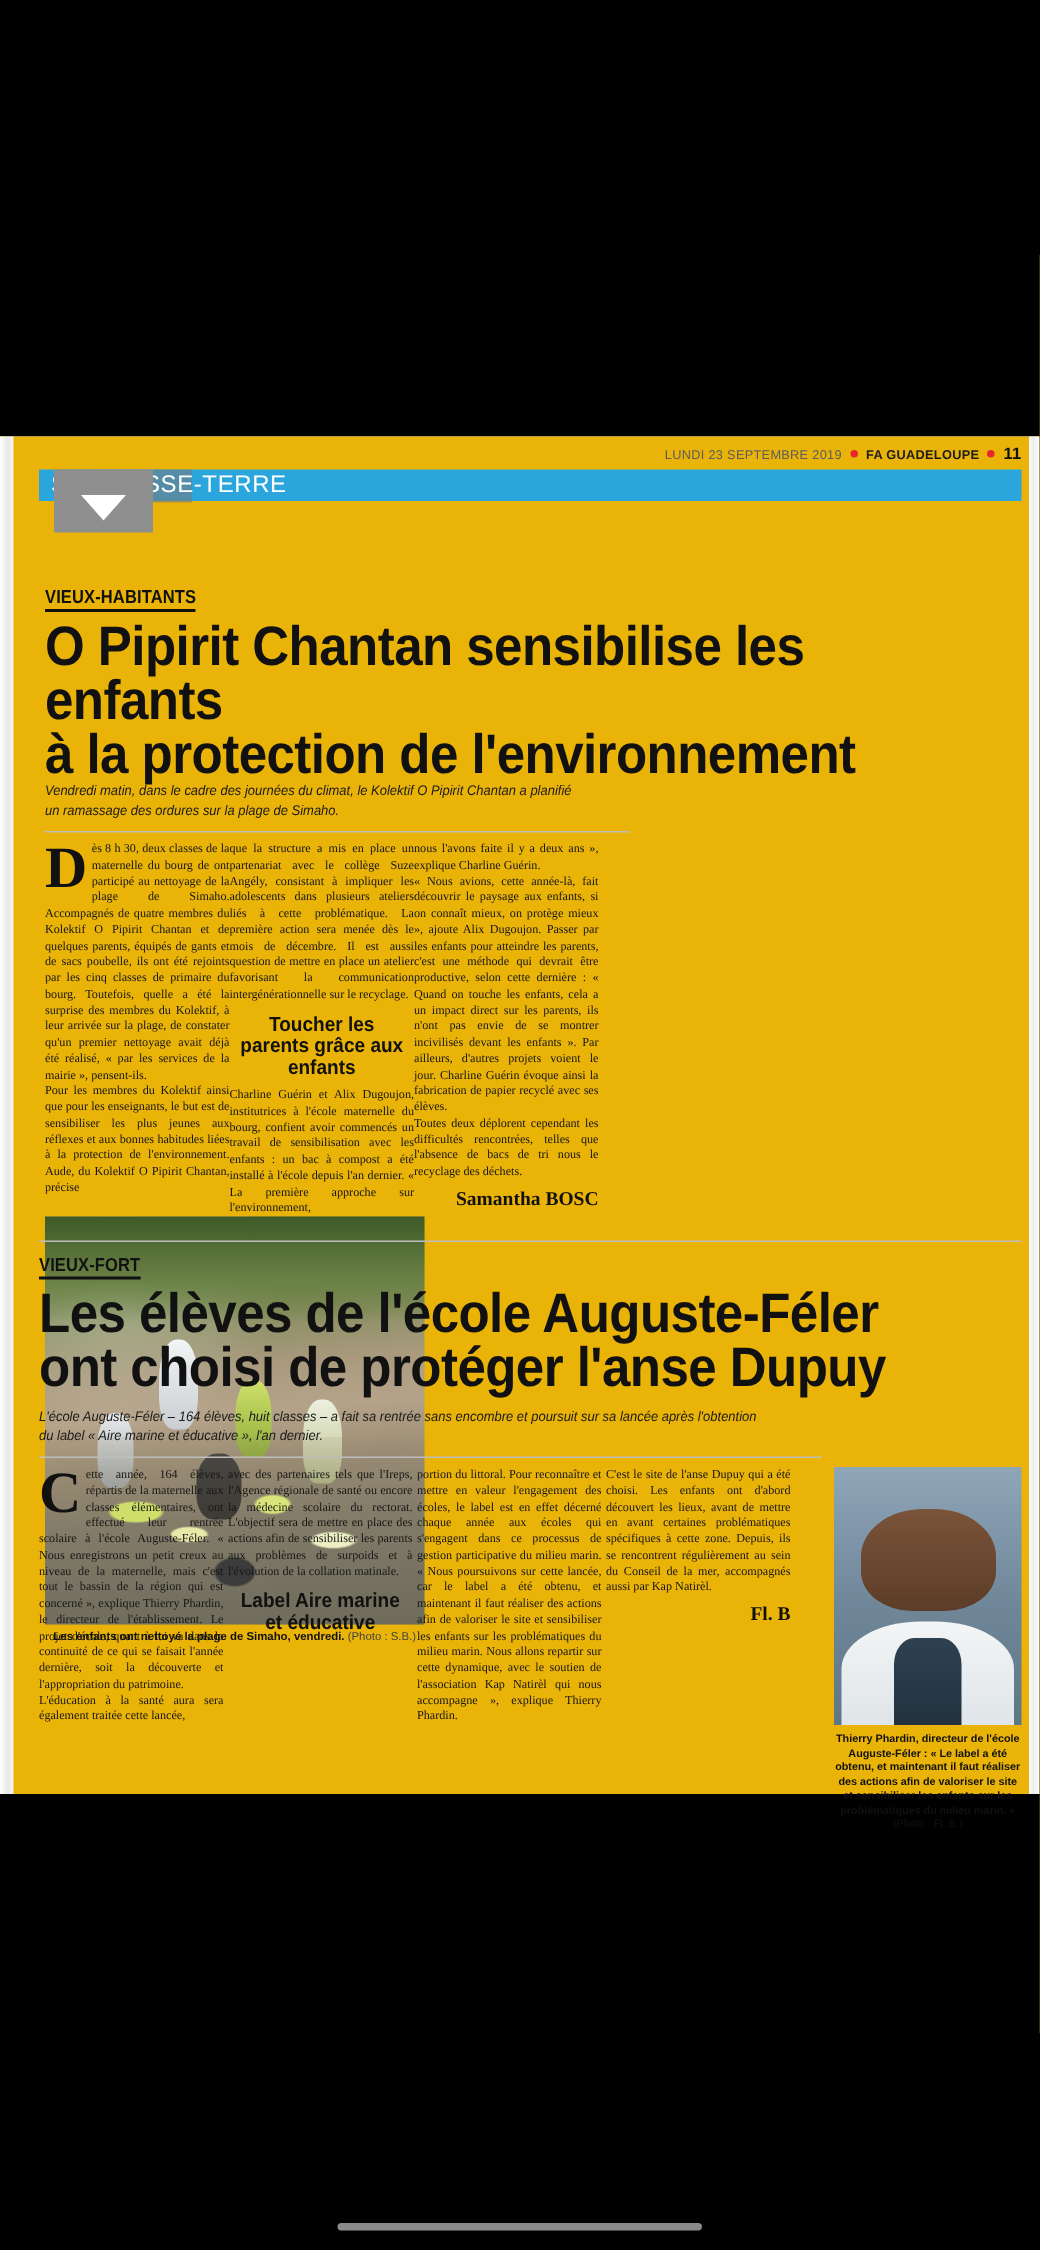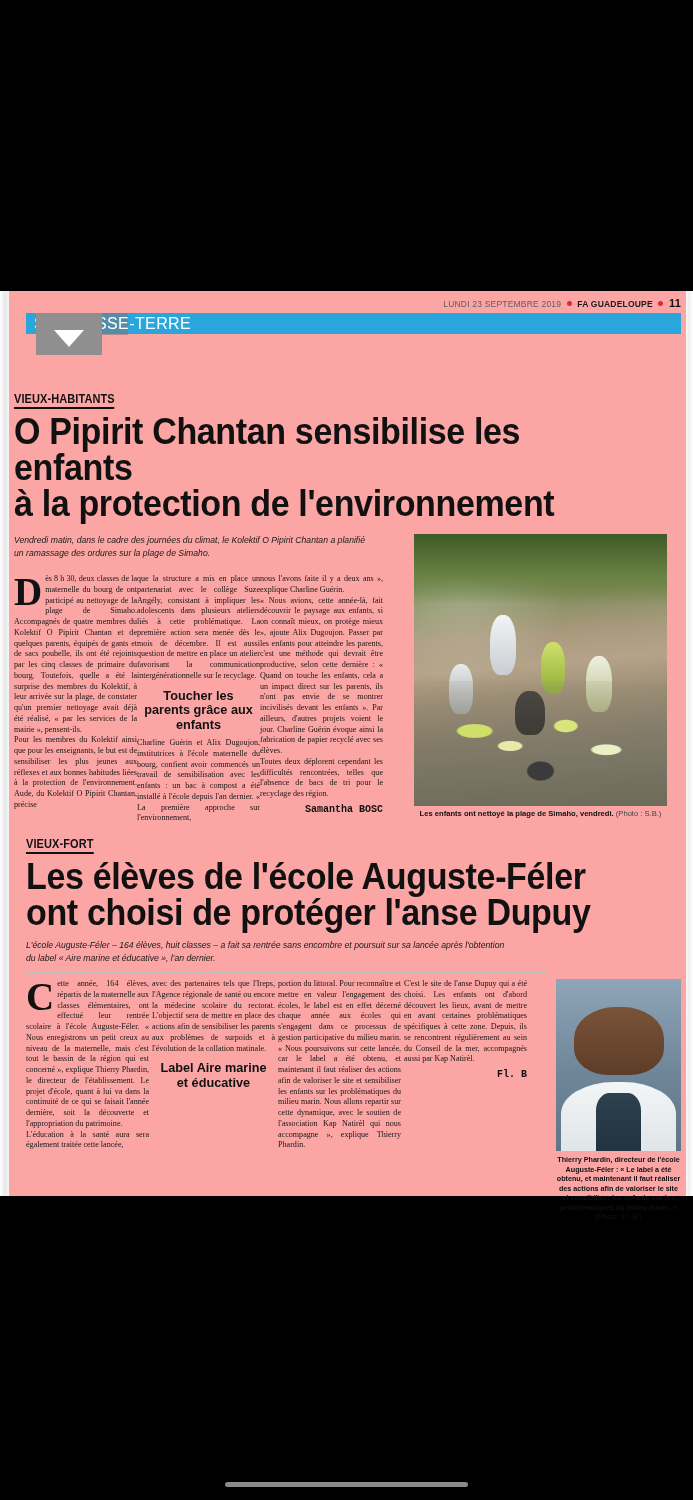--- a/index.html
+++ b/index.html
@@ -13,21 +13,21 @@
   .page-shell {
     position:absolute;
     left:0; top:291px;
     width:693px; height:905px;
     background:#ffffff;
   }
   .paper {
     position:relative;
     width:693px; height:905px;
     padding:0;
-    background:#fca5a5;
+    background:#eab308;
   }
   
   .scan-edge {
     position:absolute; left:0; top:0; width:9px; height:100%;
     background:linear-gradient(to right,#ffffff,#e8e8e8 55%,#f6f6f6);
   }
   .scan-edge-r {
     position:absolute; right:0; top:0; width:7px; height:100%;
     background:linear-gradient(to left,#ffffff,#ededed 60%,#fafafa);
   }
@@ -128,22 +128,22 @@
   .subhead {
     font-family:"Liberation Sans", sans-serif;
     font-weight:bold;
     font-size:13.5px; line-height:1.1;
     text-align:center;
     color:#111;
     margin:7px 0 5px;
     transform:scaleX(.94);
   }
   .byline {
-    font-family:Liberation Mono, monospace;
-    font-weight:bold; font-size:10px;
+    font-family:Liberation Serif, serif;
+    font-weight:bold; font-size:13px;
     text-align:right; color:#111;
     margin-top:3px;
   }
 
   
   .photo { position:relative; overflow:hidden; background:#6d7f52; }
   .ph1 {
     background:
       radial-gradient(circle at 18% 14%, rgba(255,255,255,.30), transparent 36%),
       linear-gradient(175deg,#4f6b33 0%,#5f7b3b 14%,#8b8f63 27%,#a99a7e 38%,
@@ -217,47 +217,47 @@
   </div>
 
   <div class="banner">
     <div class="tab-shadow"></div>
     <div class="banner-label">SUD BASSE-TERRE</div>
   </div>
   <div class="banner-tab">
     <div class="chev"></div>
   </div>
 
-  <div class="article" style="left:14px; top:72px; width:655px;">
+  <div class="article" style="left:30px; top:72px; width:655px;">
     <div style="height:26px"></div>
     <div class="kicker">VIEUX-HABITANTS</div>
     <h1 class="head">
       <span>O Pipirit Chantan sensibilise les enfants</span><br>
       <span>à la protection de l'environnement</span>
     </h1>
 
-    <div style="display:flex; margin-top:12px;">
+    <div style="display:flex; margin-top:0;flex-direction:column;">
       <div style="width:390px;">
         <div class="chapeau">Vendredi matin, dans le cadre des journées du climat, le Kolektif O Pipirit Chantan a planifié un ramassage des ordures sur la plage de Simaho.</div>
         <div class="rule-thin" style="margin:7px 0 6px;"></div>
 
         <div class="cols" style="">
           <div class="col" style="width:123px;">
             <p class="dropcap-para">Dès 8 h 30, deux classes de la maternelle du bourg de ont participé au nettoyage de la plage de Simaho. Accompagnés de quatre membres du Kolektif O Pipirit Chantan et de quelques parents, équipés de gants et de sacs poubelle, ils ont été rejoints par les cinq classes de primaire du bourg. Toutefois, quelle a été la surprise des membres du Kolektif, à leur arrivée sur la plage, de constater qu'un premier nettoyage avait déjà été réalisé, « par les services de la mairie », pensent-ils.</p>
             <p>Pour les membres du Kolektif ainsi que pour les enseignants, le but est de sensibiliser les plus jeunes aux réflexes et aux bonnes habitudes liées à la protection de l'environnement. Aude, du Kolektif O Pipirit Chantan, précise</p>
           </div>
           <div class="col" style="width:123px;">
             <p>que la structure a mis en place un partenariat avec le collège Suze Angély, consistant à impliquer les adolescents dans plusieurs ateliers liés à cette problématique. La première action sera menée dès le mois de décembre. Il est aussi question de mettre en place un atelier favorisant la communication intergénérationnelle sur le recyclage.</p>
             <div class="subhead">Toucher les parents grâce aux enfants</div>
             <p>Charline Guérin et Alix Dugoujon, institutrices à l'école maternelle du bourg, confient avoir commencés un travail de sensibilisation avec les enfants : un bac à compost a été installé à l'école depuis l'an dernier. « La première approche sur l'environnement,</p>
           </div>
           <div class="col" style="width:123px;">
             <p>nous l'avons faite il y a deux ans », explique Charline Guérin.</p>
             <p>« Nous avions, cette année-là, fait découvrir le paysage aux enfants, si on connaît mieux, on protège mieux », ajoute Alix Dugoujon. Passer par les enfants pour atteindre les parents, c'est une méthode qui devrait être productive, selon cette dernière : « Quand on touche les enfants, cela a un impact direct sur les parents, ils n'ont pas envie de se montrer incivilisés devant les enfants ». Par ailleurs, d'autres projets voient le jour. Charline Guérin évoque ainsi la fabrication de papier recyclé avec ses élèves.</p>
-            <p>Toutes deux déplorent cependant les difficultés rencontrées, telles que l'absence de bacs de tri pour le recyclage des région.</p>
+            <p>Toutes deux déplorent cependant les difficultés rencontrées, telles que l'absence de bacs de tri nous le recyclage des déchets.</p>
             <div class="byline">Samantha BOSC</div>
           </div>
         </div>
       </div>
 
       <div style="width:10px"></div>
       <div style="width:253px;text-align:center;">
         <div class="photo ph1" style="height:272px;">
           <div class="figfolk" style="left:30%; top:30%; width:26px; height:60px; background:linear-gradient(180deg,#f2f4f5,#c9ced2);"></div>
           <div class="figfolk" style="left:50%; top:40%; width:24px; height:52px; background:linear-gradient(180deg,#cfe06a,#8fae3a);"></div>

